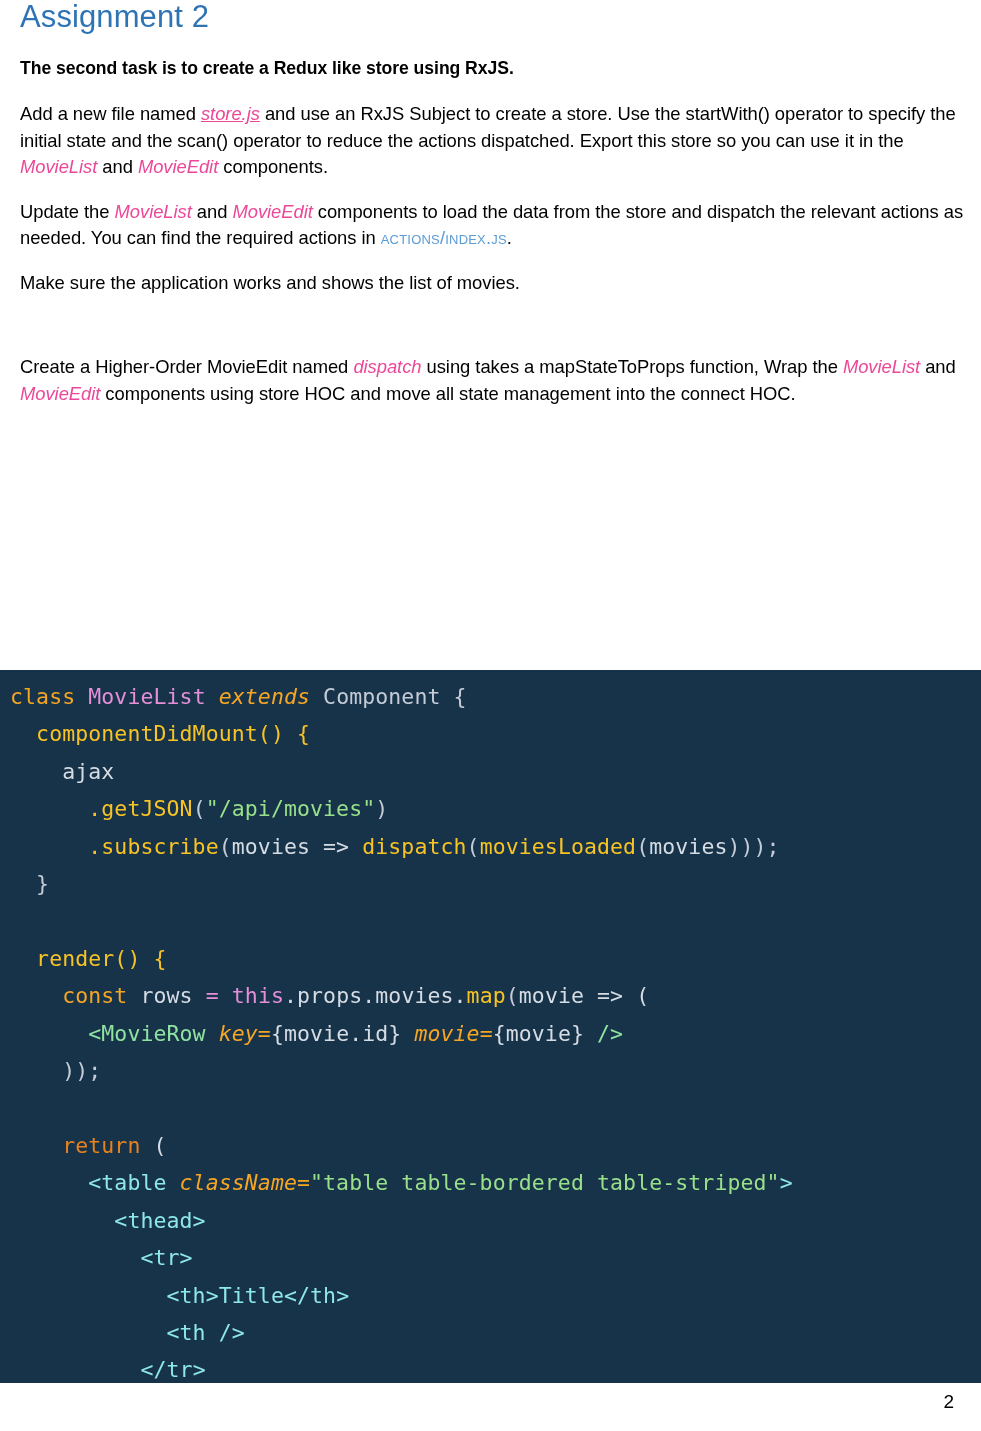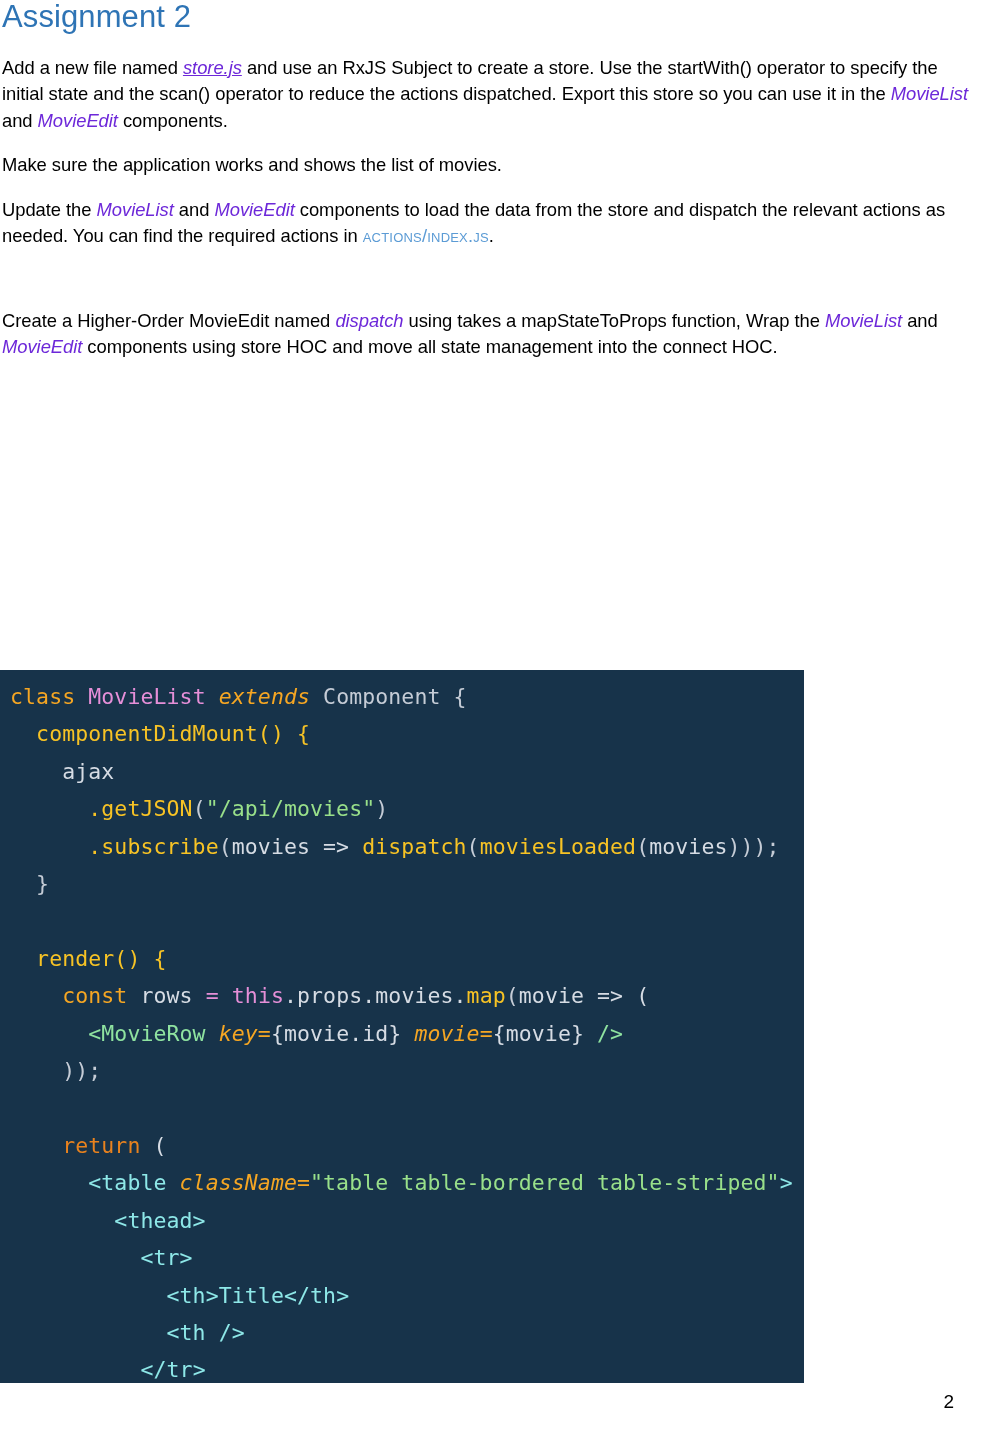--- a/index.html
+++ b/index.html
@@ -16,21 +16,21 @@
   }
 
   .page {
     position: relative;
     width: 981px;
     height: 1431px;
     background: #ffffff;
   }
 
   .doc-body {
-    padding: 0 8px 0 2px;
+    padding: 0 8px 0 20px;
     box-sizing: border-box;
   }
 
   h1.heading {
     font-family: "Liberation Sans", sans-serif;
     font-size: 31px;
     font-weight: 400;
     color: #2e74b5;
     margin: 0;
     padding: 0 0 2px 0;
@@ -49,42 +49,42 @@
     letter-spacing: -0.05px;
   }
 
   p.para.bold {
     font-weight: bold;
     font-size: 17.6px;
     margin-bottom: 20px;
   }
 
   .code-ref {
-    color: #6d28d9;
+    color: #ec4899;
     font-style: italic;
   }
   .code-ref.ul {
     text-decoration: underline;
   }
   .smallcaps-ref {
     color: #5b9bd5;
     font-variant: small-caps;
     font-style: normal;
     letter-spacing: 0.2px;
   }
 
   .gap-before-h2 { height: 22px; }
 
   
   .code-block {
     position: absolute;
     left: 0;
     right: 0;
     top: 670px;
-    width: 804px;
+    width: 981px;
     height: 713px;
     background: #17334a;
     box-sizing: border-box;
     padding: 8px 0 0 10px;
     overflow: hidden;
   }
 
   pre.code {
     margin: 0;
     font-family: "DejaVu Sans Mono", monospace;
@@ -121,27 +121,28 @@
 </head>
 <body>
 
 <div class="page">
 
   <div class="doc-body">
 
     <h1 class="heading">Assignment 2</h1>
     <div class="heading-1-spacer"></div>
 
+    <p class="para bold">The second task is to create a Redux like store using RxJS.</p>
 
     <p class="para"><span>Add a new file named </span><span class="code-ref ul">store.js</span><span> and use an RxJS Subject to create a store.  Use the startWith() operator to specify the initial state and the scan() operator to reduce the actions dispatched. Export this store so you can use it in the </span><span class="code-ref">MovieList</span><span> and </span><span class="code-ref">MovieEdit</span><span> components.</span></p>
 
 
+    <p class="para"><span>Update the </span><span class="code-ref">MovieList</span><span> and </span><span class="code-ref">MovieEdit</span><span> components to load the data from the store and dispatch the relevant actions as needed. You can find the required actions in </span><span class="smallcaps-ref">actions/index.js</span><span>.</span></p>
+
     <p class="para">Make sure the application works and shows the list of movies.</p>
-
-    <p class="para"><span>Update the </span><span class="code-ref">MovieList</span><span> and </span><span class="code-ref">MovieEdit</span><span> components to load the data from the store and dispatch the relevant actions as needed. You can find the required actions in </span><span class="smallcaps-ref">actions/index.js</span><span>.</span></p>
 
     <div class="gap-before-h2"></div>
 
     <div class="heading-1-spacer"></div>
 
     <p class="para"><span>Create a Higher-Order MovieEdit named </span><span class="code-ref">dispatch</span><span> using takes a mapStateToProps function, Wrap the </span><span class="code-ref">MovieList</span><span> and </span><span class="code-ref">MovieEdit</span><span> components using store HOC and move all state management into the connect HOC.</span></p>
 
   </div>
 
   <div class="code-block">

